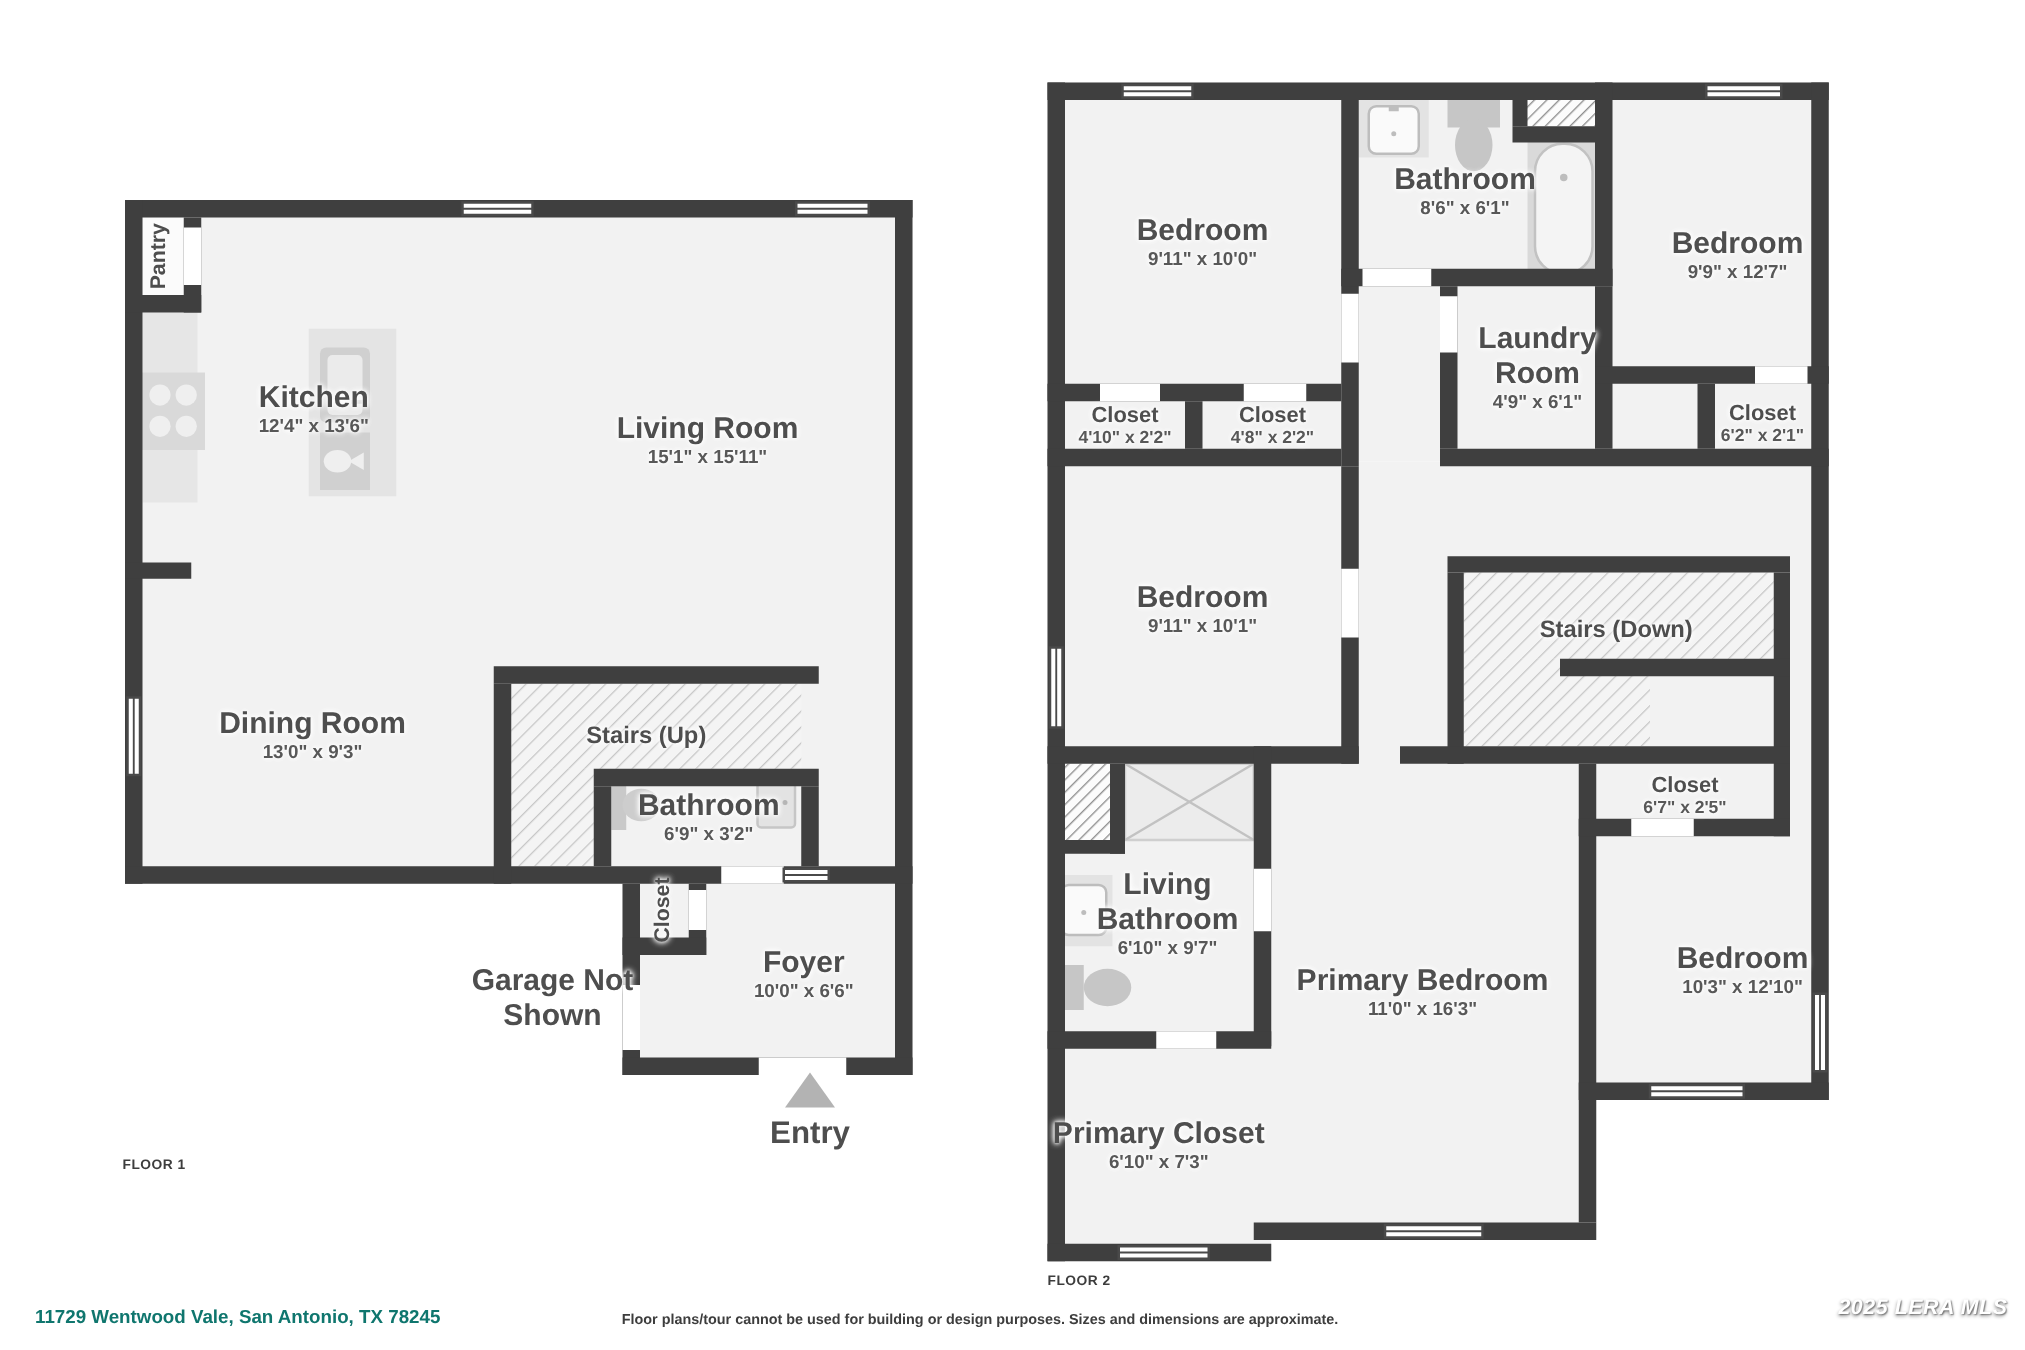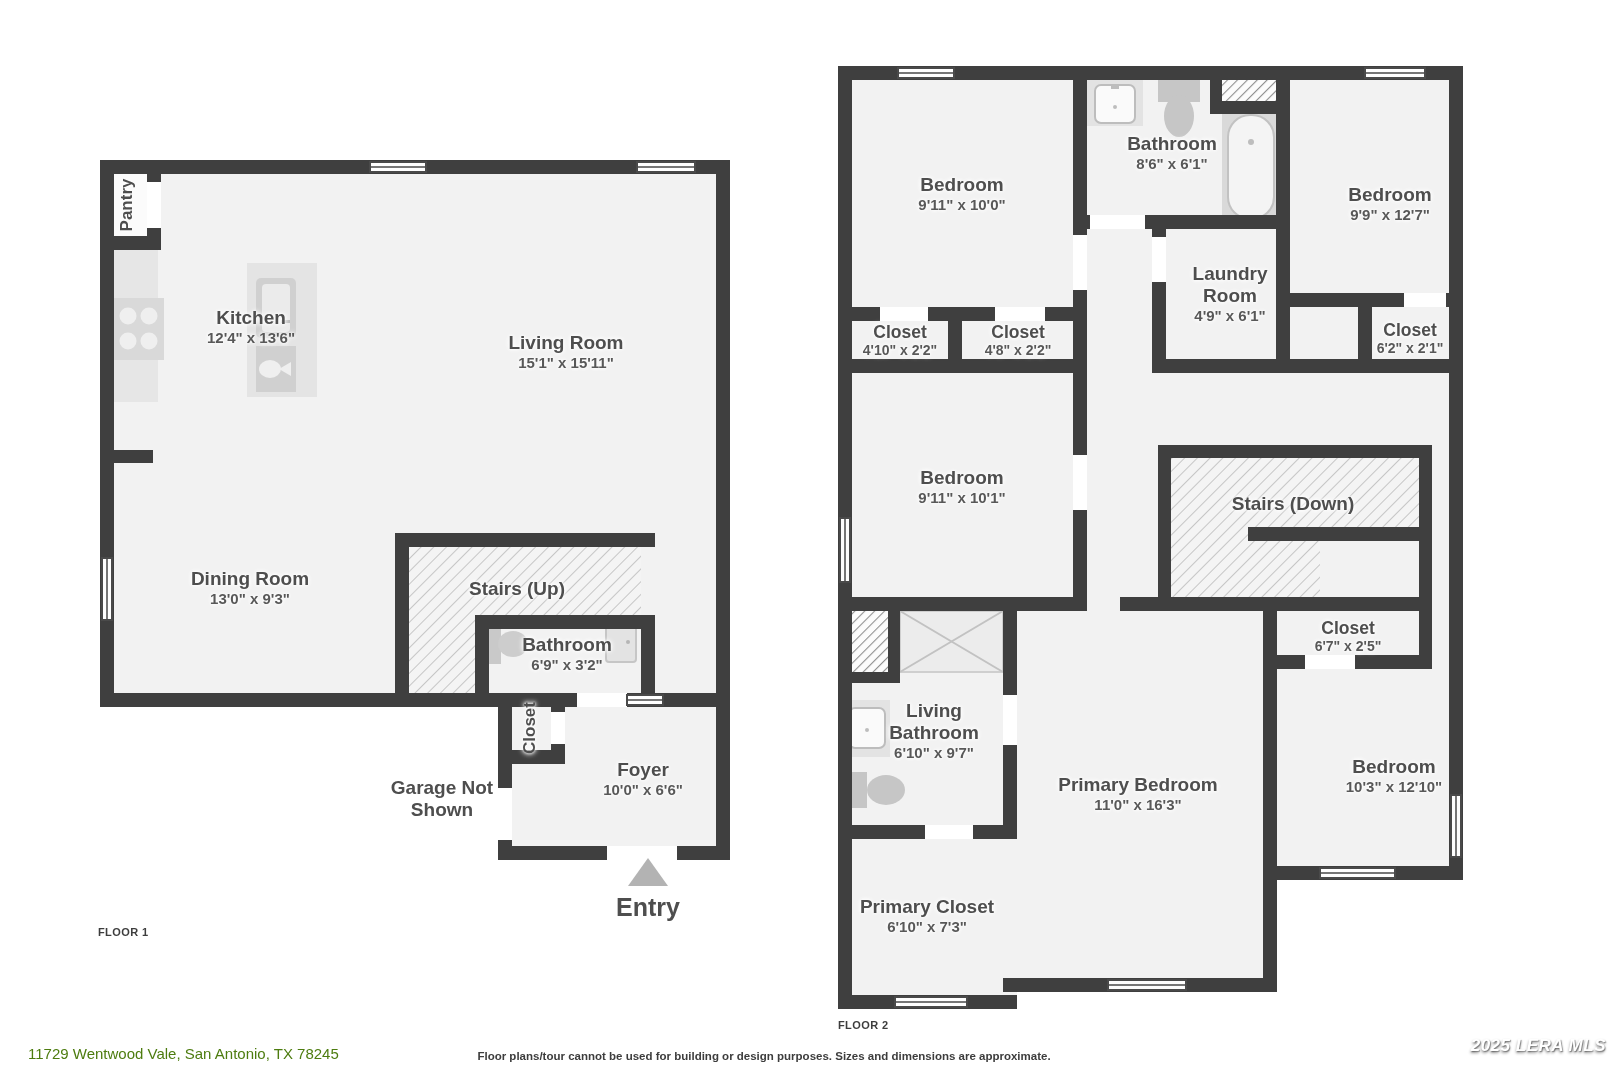--- a/index.html
+++ b/index.html
@@ -3,31 +3,31 @@
 <meta charset="utf-8">
 <title>Floor Plan</title>
 <style>
   html,body{margin:0;padding:0;background:#fff;}
   #canvas{position:relative;width:1620px;height:1080px;background:#fff;overflow:hidden;
           font-family:"Liberation Sans", sans-serif;}
   #plan-svg{position:absolute;left:0;top:0;}
   .rl{position:absolute;transform:translate(-50%,-50%);text-align:center;font-weight:700;
       color:#4e4e4e;line-height:1.16;white-space:nowrap;
       text-shadow:0 0 3px #fff,0 0 5px #fff,0 0 6px #fff;}
-  .rl .nm{display:block;font-size:19px;}
+  .rl .nm{display:block;font-size:24px;}
   .rl .dm{display:block;font-size:15px;color:#585858;}
   .rl.sm .nm{font-size:17.5px;}
   .rl.sm .dm{font-size:14px;}
   .rl.vert{writing-mode:vertical-rl;transform:translate(-50%,-50%) rotate(180deg);}
   .rl.vert .nm{font-size:17px;}
   .rl.one .nm{font-size:19px;margin-top:23px;}
   .rl.entry .nm{font-size:25px;text-align:right;}
   .tag{position:absolute;font-size:11px;font-weight:700;color:#3d3d3d;letter-spacing:.4px;}
-  .addr{position:absolute;left:28px;top:1045px;font-size:15px;font-weight:400;color:#4d7c0f;}
-  .disc{position:absolute;left:764px;top:1050px;transform:translateX(-50%);
+  .addr{position:absolute;left:28px;top:1045px;font-size:15px;font-weight:700;color:#0f766e;}
+  .disc{position:absolute;left:784px;top:1050px;transform:translateX(-50%);
         font-size:11.5px;font-weight:700;color:#3d3d3d;}
   .wm{position:absolute;right:14px;top:1036px;font-size:17px;font-weight:700;font-style:italic;
       color:#fff;letter-spacing:.5px;
       text-shadow:0 2px 3px rgba(0,0,0,.45),1px 1px 1px rgba(0,0,0,.35);}
 </style>
 </head>
 <body>
 
 <div id="canvas">
 

